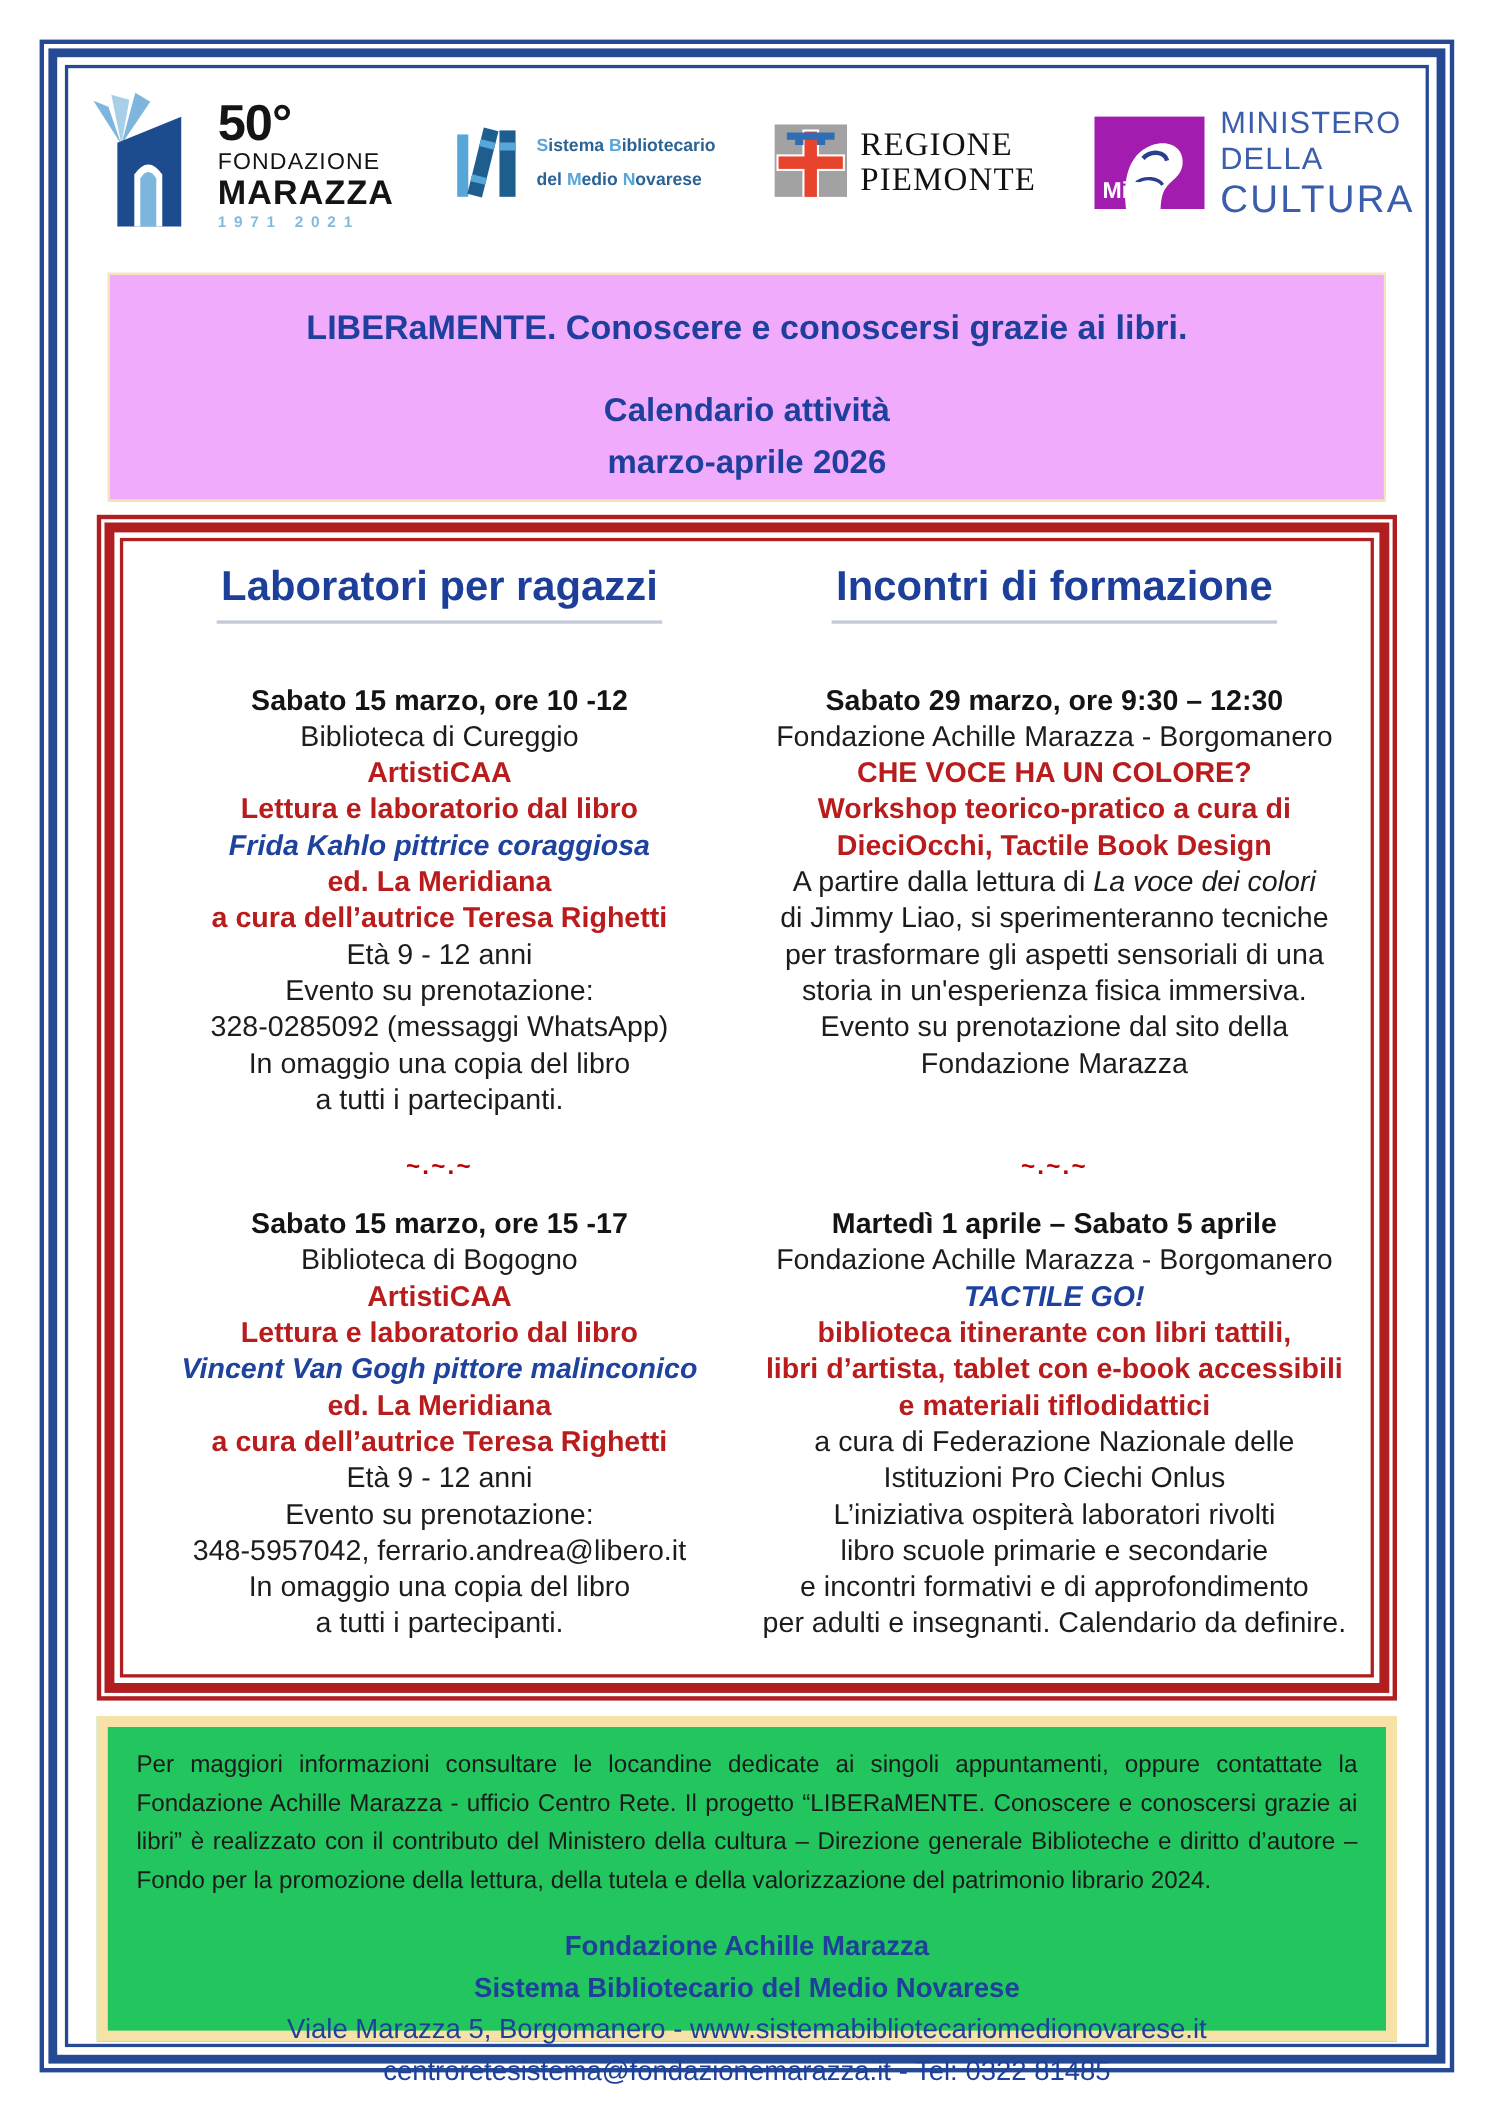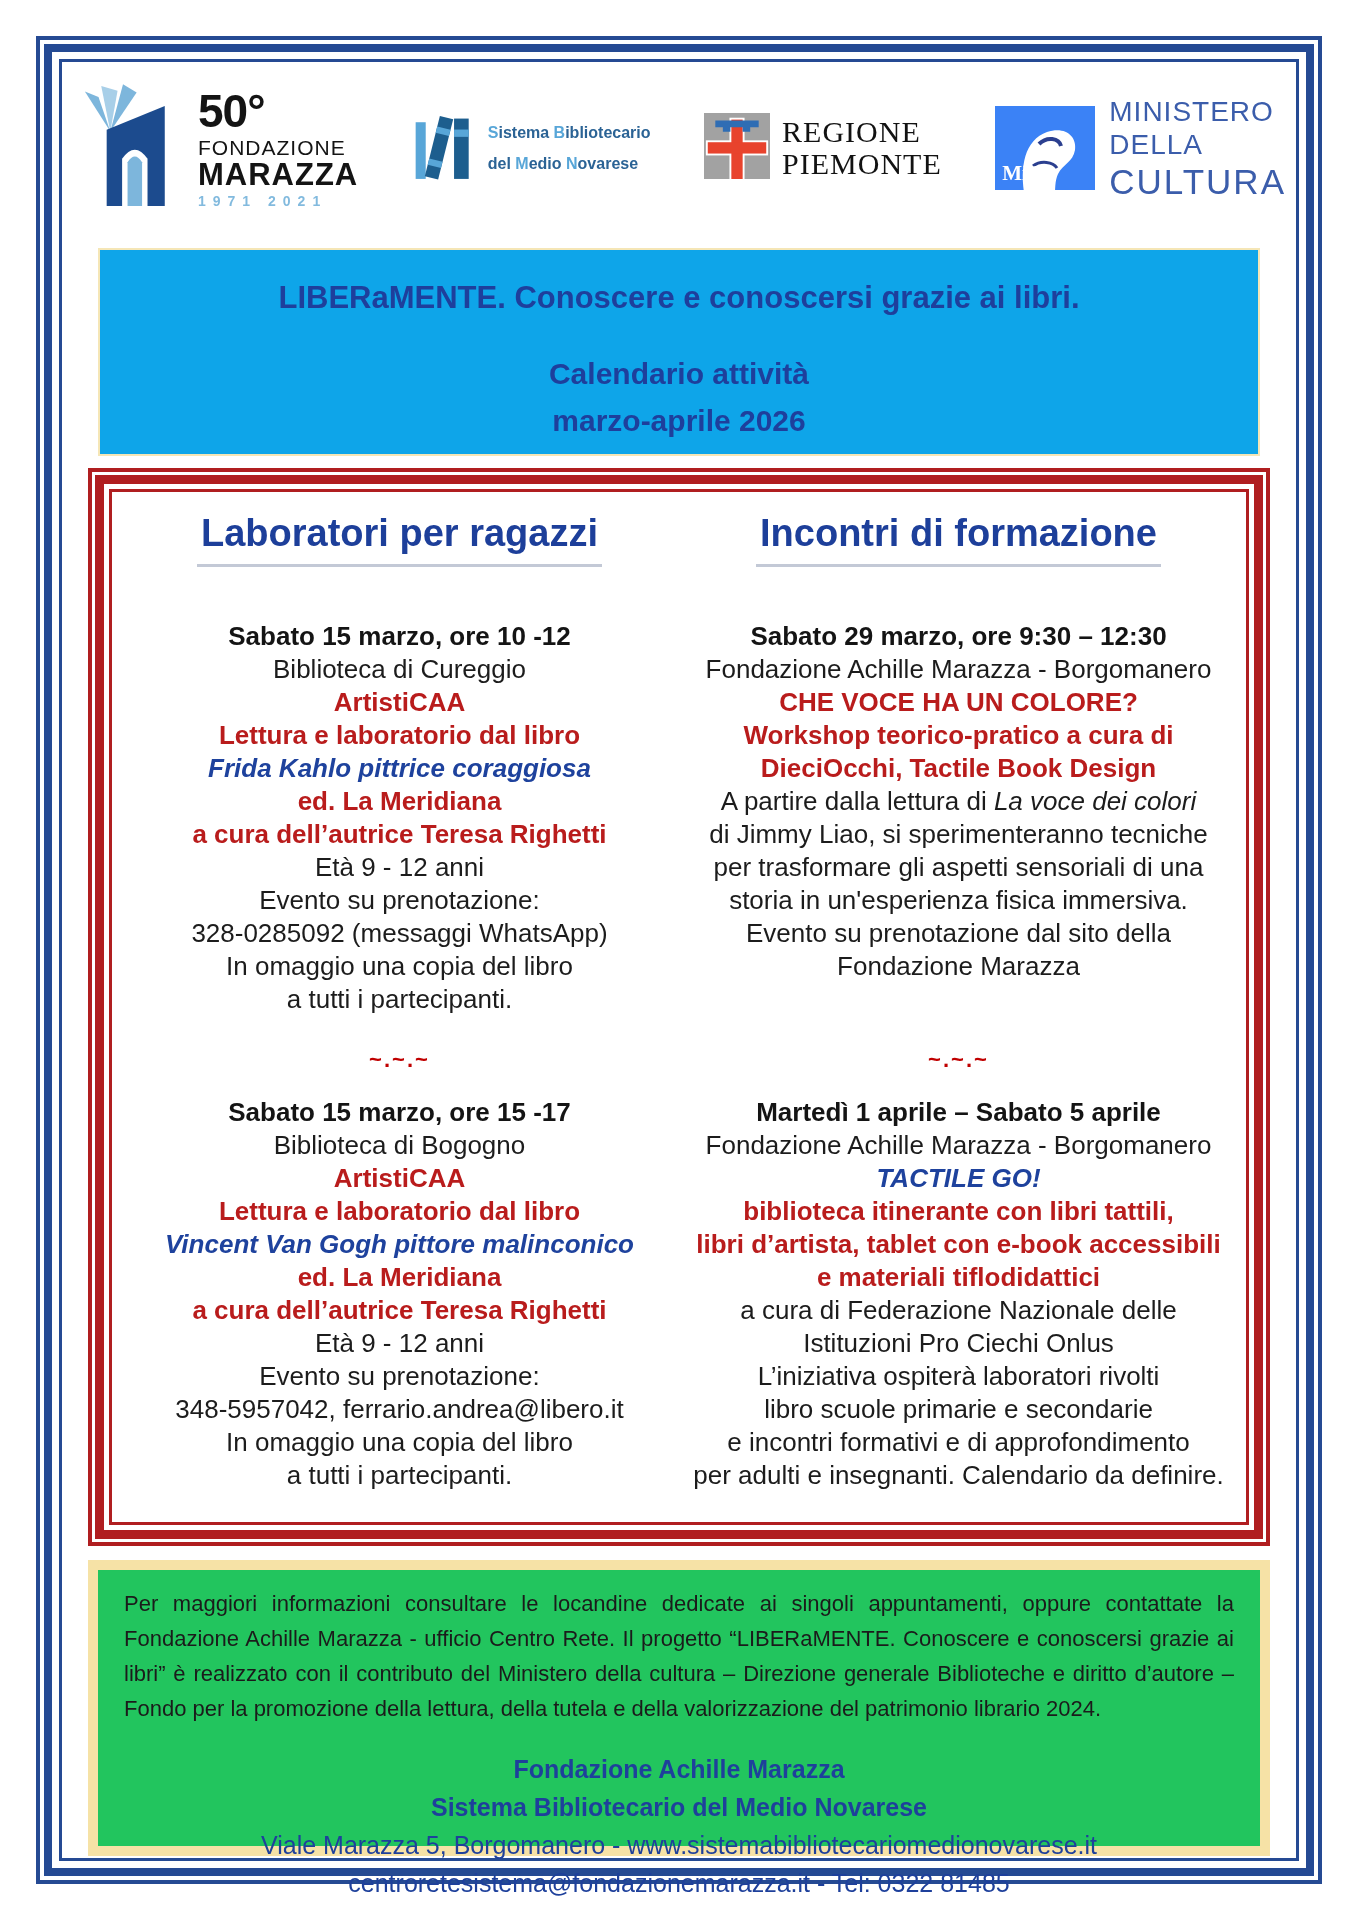--- a/index.html
+++ b/index.html
@@ -22,29 +22,29 @@
   .marazza-fondazione{font-size:21px;color:#141414;letter-spacing:1px;margin-top:3px;}
   .marazza-name{font-size:31px;font-weight:bold;color:#141414;letter-spacing:1px;margin-top:1px;}
   .marazza-years{font-size:14px;font-weight:bold;color:#82bade;letter-spacing:7px;margin-top:4px;}
   
   .sistema-text{margin-left:12px;font-size:16px;line-height:31px;font-weight:bold;}
   .seg-dark{color:#2b6395;} .seg-light{color:#58a6d8;}
   
   .regione-text{margin-left:12px;font-family:"Liberation Serif",serif;font-size:30px;
                 line-height:32px;color:#121212;letter-spacing:1px;}
   
-  .mic-square{position:relative;width:100px;height:84px;background:#3b82f6;flex:none;font-family:Liberation Serif, serif;}
+  .mic-square{position:relative;width:100px;height:84px;background:#a21caf;flex:none;}
   .mic-abbr{position:absolute;left:7px;bottom:4px;color:#ffffff;font-weight:bold;font-size:21px;}
   .mic-text{margin-left:14px;color:#3b5dab;line-height:1;}
   .mic-l1,.mic-l2{font-size:28px;letter-spacing:1px;margin-bottom:5px;}
   .mic-l3{font-size:35px;letter-spacing:2px;}
 
   
   .banner{position:absolute;top:248px;left:98px;width:1162px;height:208px;
-          background:#0ea5e9;border:2px solid #f5e6b6;box-sizing:border-box;text-align:center;}
+          background:#f0abfc;border:2px solid #f5e6b6;box-sizing:border-box;text-align:center;}
   .banner-title{margin-top:30px;font-size:31px;font-weight:bold;color:#1e3f9c;}
   .banner-subtitle{margin-top:34px;font-size:30px;font-weight:bold;color:#1e3f9c;line-height:47px;}
 
   
   .events-frame{position:absolute;top:468px;left:88px;width:1182px;height:1078px;
                 border:4px solid #b01e20;box-sizing:border-box;}
   .events-frame::before{content:"";position:absolute;inset:3px;border:9px solid #b01e20;pointer-events:none;}
   .events-frame::after{content:"";position:absolute;inset:17px;border:3px solid #b01e20;pointer-events:none;}
   .events-content{position:absolute;top:30px;left:28px;right:28px;bottom:20px;display:flex;}
   .column{flex:1;text-align:center;padding:0 8px;}

